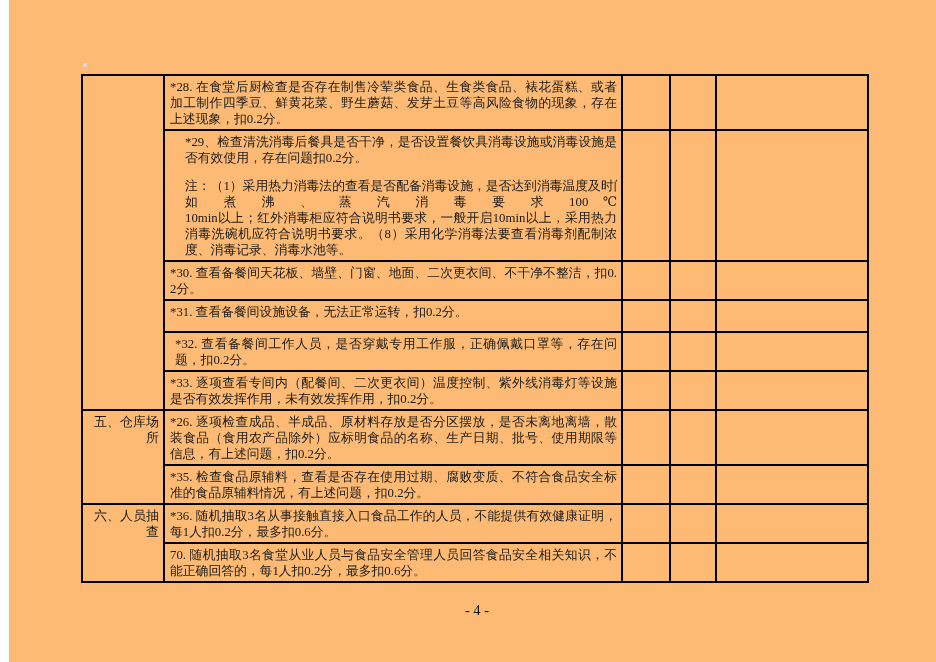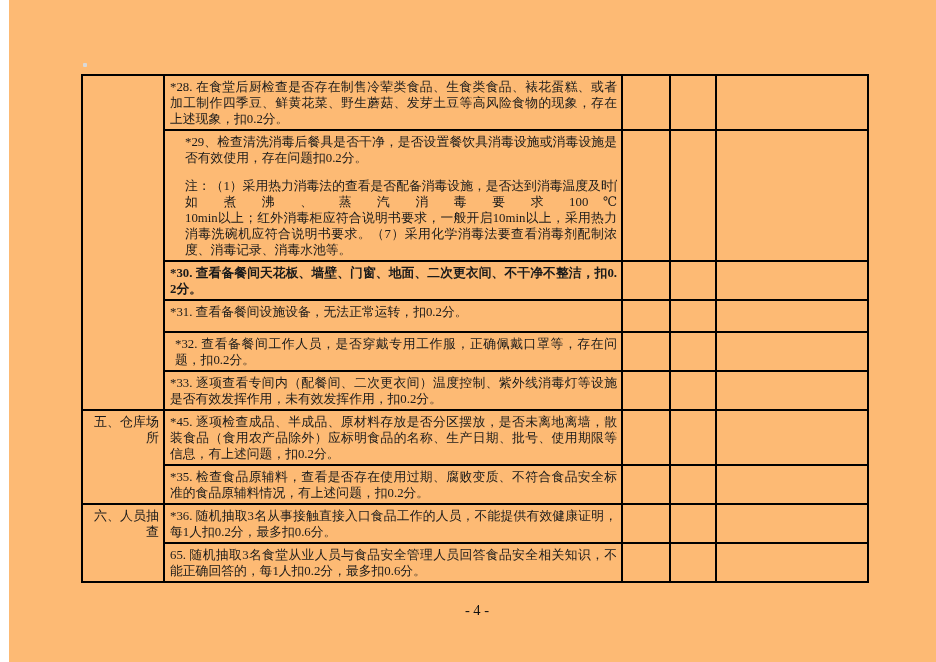--- a/index.html
+++ b/index.html
@@ -85,21 +85,21 @@
     left: 74px;
     top: 63px;
     width: 4px;
     height: 4px;
     background: #d9d9d9;
     border-radius: 1px;
   }
   
   tr.r1  td { height: 45px; }
   tr.r2  td { height: 118px; padding-left: 20px; }
-  tr.r3  td { height: 28px; font-weight: bold; }
+  tr.r3  td { height: 28px; }
   tr.r4  td { height: 25px; }
   tr.r5  td { height: 27px; padding-left: 10px; }
   tr.r6  td { height: 32px; }
   tr.r7  td { height: 39px; }
   tr.r8  td { height: 29px; }
   tr.r9  td { height: 32px; }
   tr.r10 td { height: 23px; }
 </style>
 </head>
 <body>
@@ -127,21 +127,21 @@
       <td class="blank-cell"></td>
       <td class="blank-cell"></td>
     </tr>
 
     <tr class="r2">
       <td class="item-cell">
         <p>*29、检查清洗消毒后餐具是否干净，是否设置餐饮具消毒设施或消毒设施是否有效使用，存在问题扣0.2分。</p>
         <div class="note-spacer"></div>
         <p class="note-line1">注：（1）采用热力消毒法的查看是否配备消毒设施，是否达到消毒温度及时间（</p>
         <p class="note-line2">如 煮 沸 、 蒸 汽 消 毒 要 求 100 ℃</p>
-        <p class="note-line3">10min以上；红外消毒柜应符合说明书要求，一般开启10min以上，采用热力消毒洗碗机应符合说明书要求。（7）采用化学消毒法要查看消毒剂配制浓度、消毒记录、消毒水池等。</p>
+        <p class="note-line3">10min以上；红外消毒柜应符合说明书要求，一般开启10min以上，采用热力消毒洗碗机应符合说明书要求。（8）采用化学消毒法要查看消毒剂配制浓度、消毒记录、消毒水池等。</p>
       </td>
       <td class="blank-cell"></td>
       <td class="blank-cell"></td>
       <td class="blank-cell"></td>
     </tr>
 
     <tr class="r3">
       <td class="item-cell">
         <p>*30. 查看备餐间天花板、墙壁、门窗、地面、二次更衣间、不干净不整洁，扣0.2分。</p>
       </td>
@@ -173,21 +173,21 @@
         <p>*33. 逐项查看专间内（配餐间、二次更衣间）温度控制、紫外线消毒灯等设施是否有效发挥作用，未有效发挥作用，扣0.2分。</p>
       </td>
       <td class="blank-cell"></td>
       <td class="blank-cell"></td>
       <td class="blank-cell"></td>
     </tr>
 
     <tr class="r7">
       <td class="cat-cell" rowspan="2">五、仓库场所</td>
       <td class="item-cell">
-        <p>*45. 逐项检查成品、半成品、原材料存放是否分区摆放，是否未离地离墙，散装食品（食用农产品除外）应标明食品的名称、生产日期、批号、使用期限等信息，有上述问题，扣0.2分。</p>
+        <p>*26. 逐项检查成品、半成品、原材料存放是否分区摆放，是否未离地离墙，散装食品（食用农产品除外）应标明食品的名称、生产日期、批号、使用期限等信息，有上述问题，扣0.2分。</p>
       </td>
       <td class="blank-cell"></td>
       <td class="blank-cell"></td>
       <td class="blank-cell"></td>
     </tr>
 
     <tr class="r8">
       <td class="item-cell">
         <p>*35. 检查食品原辅料，查看是否存在使用过期、腐败变质、不符合食品安全标准的食品原辅料情况，有上述问题，扣0.2分。</p>
       </td>
@@ -201,21 +201,21 @@
       <td class="item-cell">
         <p>*36. 随机抽取3名从事接触直接入口食品工作的人员，不能提供有效健康证明，每1人扣0.2分，最多扣0.6分。</p>
       </td>
       <td class="blank-cell"></td>
       <td class="blank-cell"></td>
       <td class="blank-cell"></td>
     </tr>
 
     <tr class="r10">
       <td class="item-cell">
-        <p>65. 随机抽取3名食堂从业人员与食品安全管理人员回答食品安全相关知识，不能正确回答的，每1人扣0.2分，最多扣0.6分。</p>
+        <p>70. 随机抽取3名食堂从业人员与食品安全管理人员回答食品安全相关知识，不能正确回答的，每1人扣0.2分，最多扣0.6分。</p>
       </td>
       <td class="blank-cell"></td>
       <td class="blank-cell"></td>
       <td class="blank-cell"></td>
     </tr>
   </tbody>
     </table>
 
   <div class="page-number">- 4 -</div>
 

